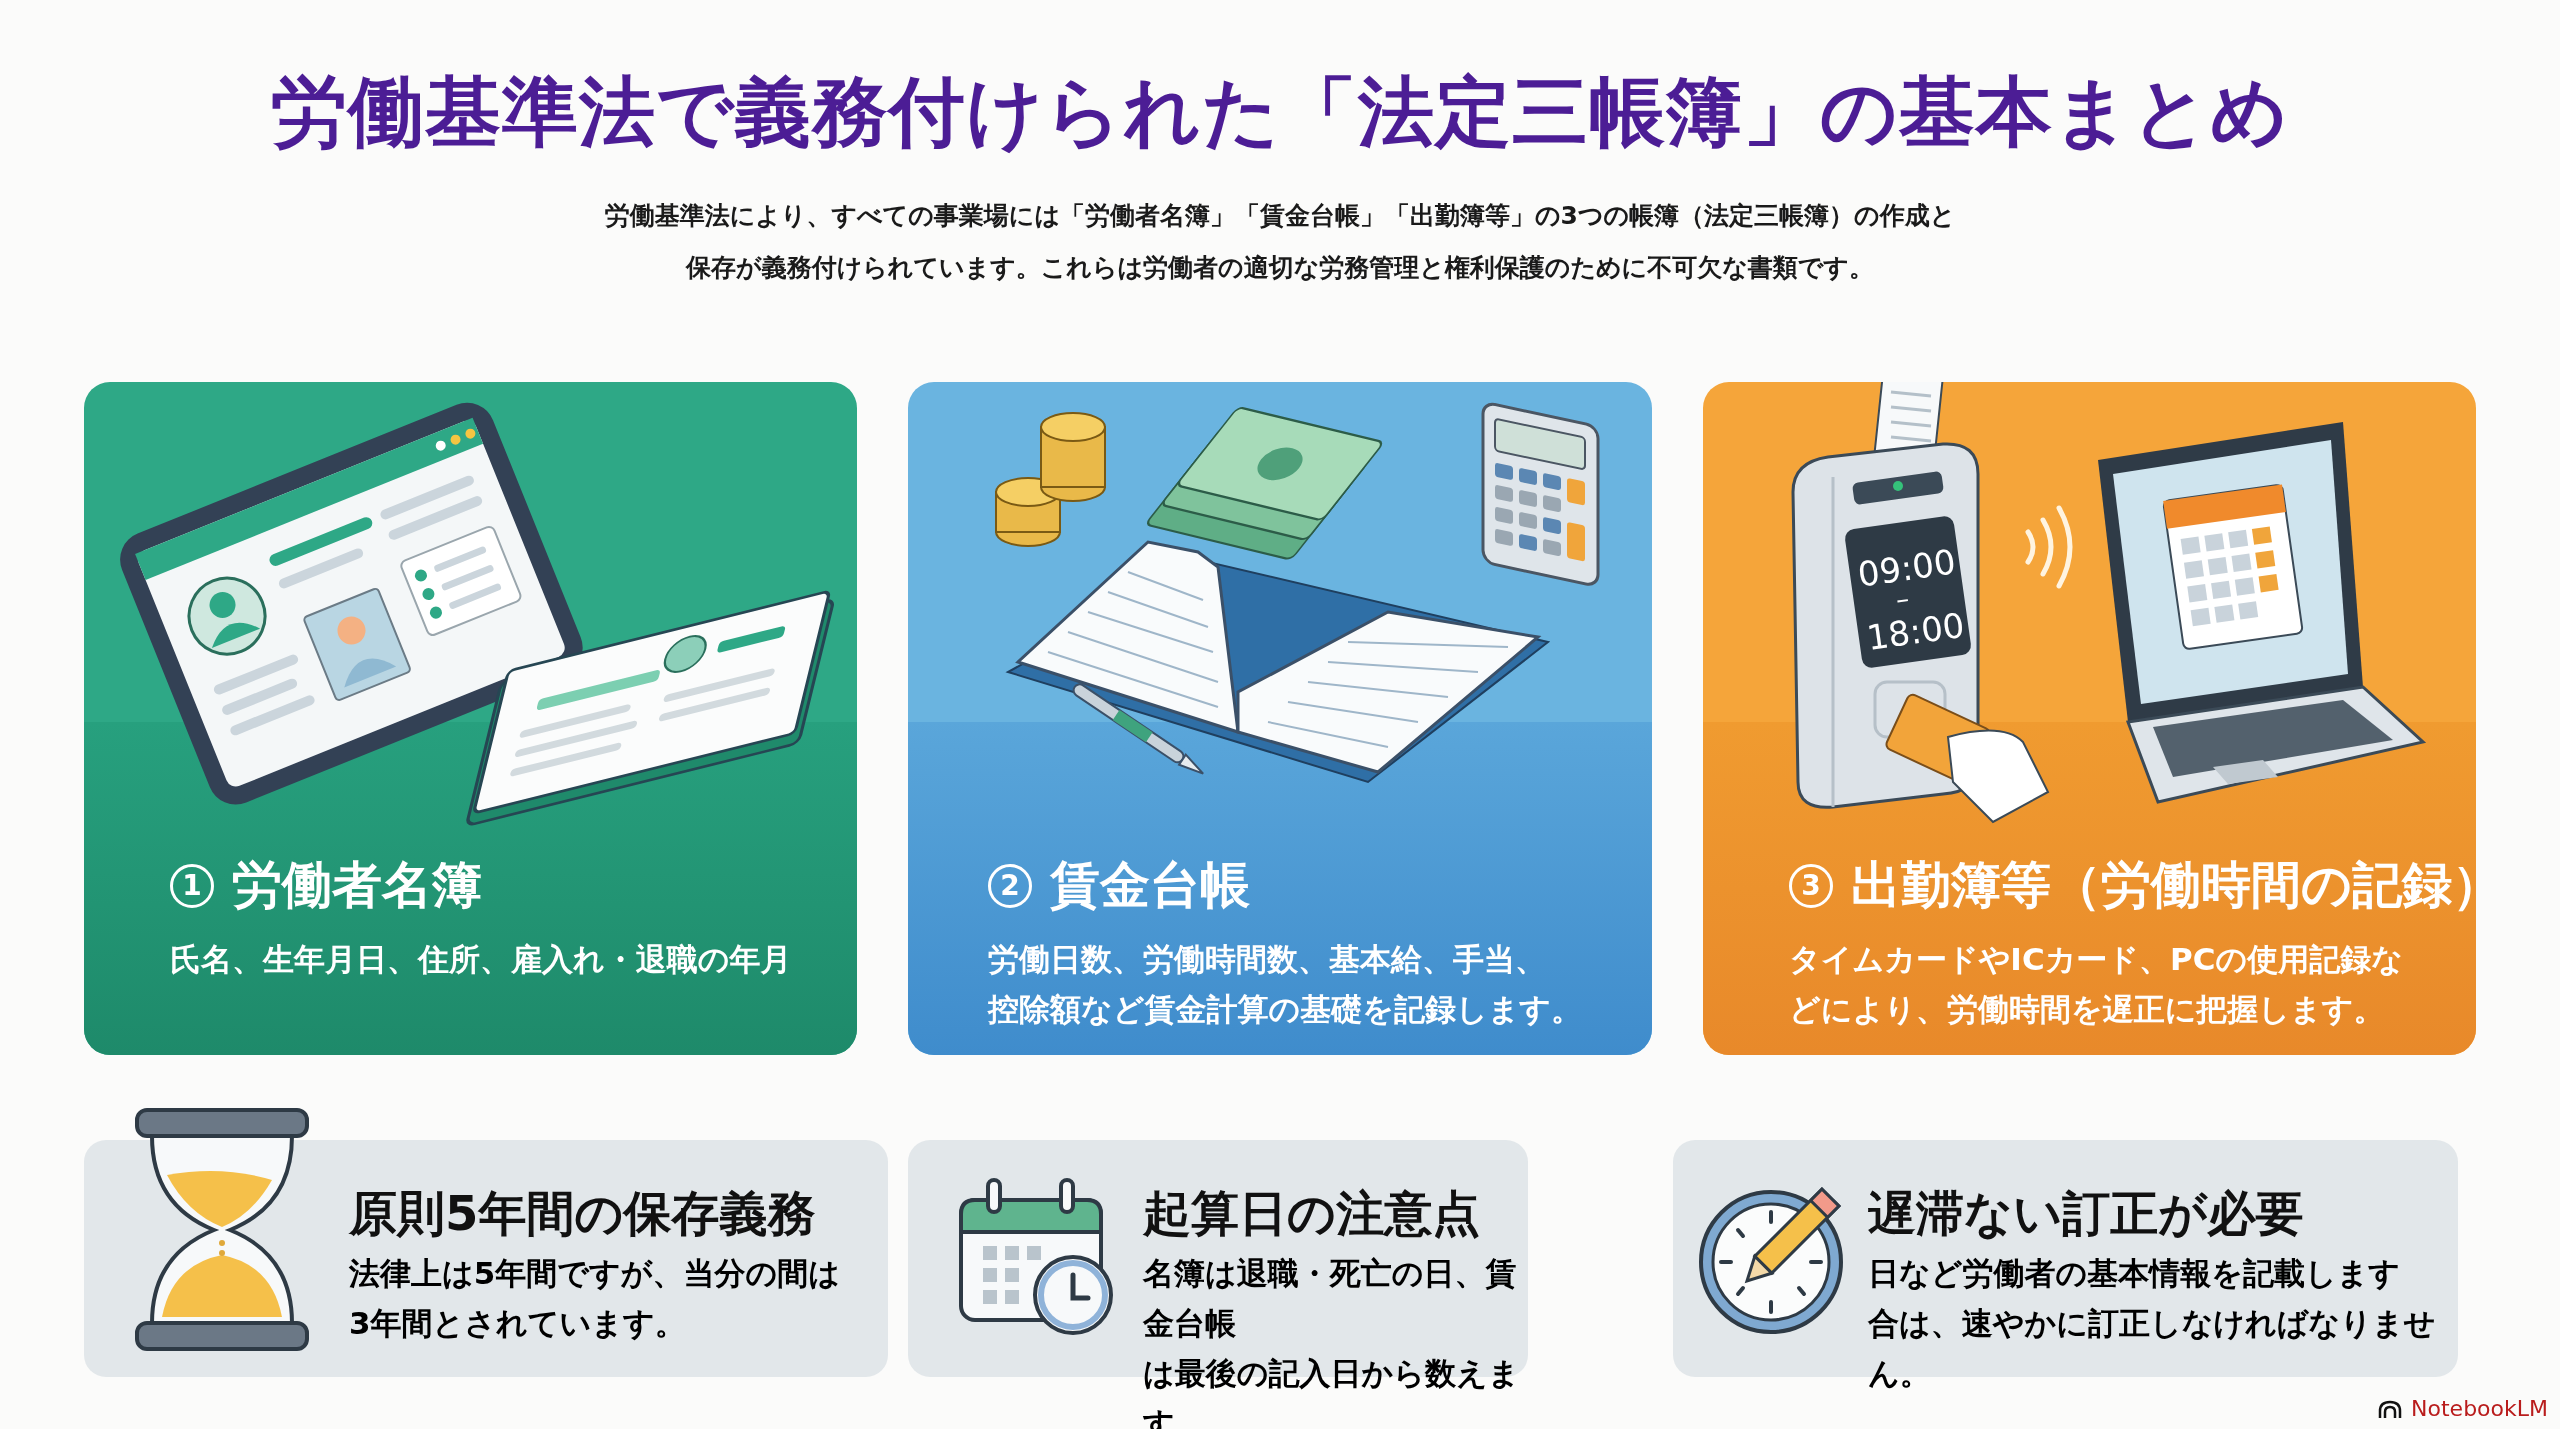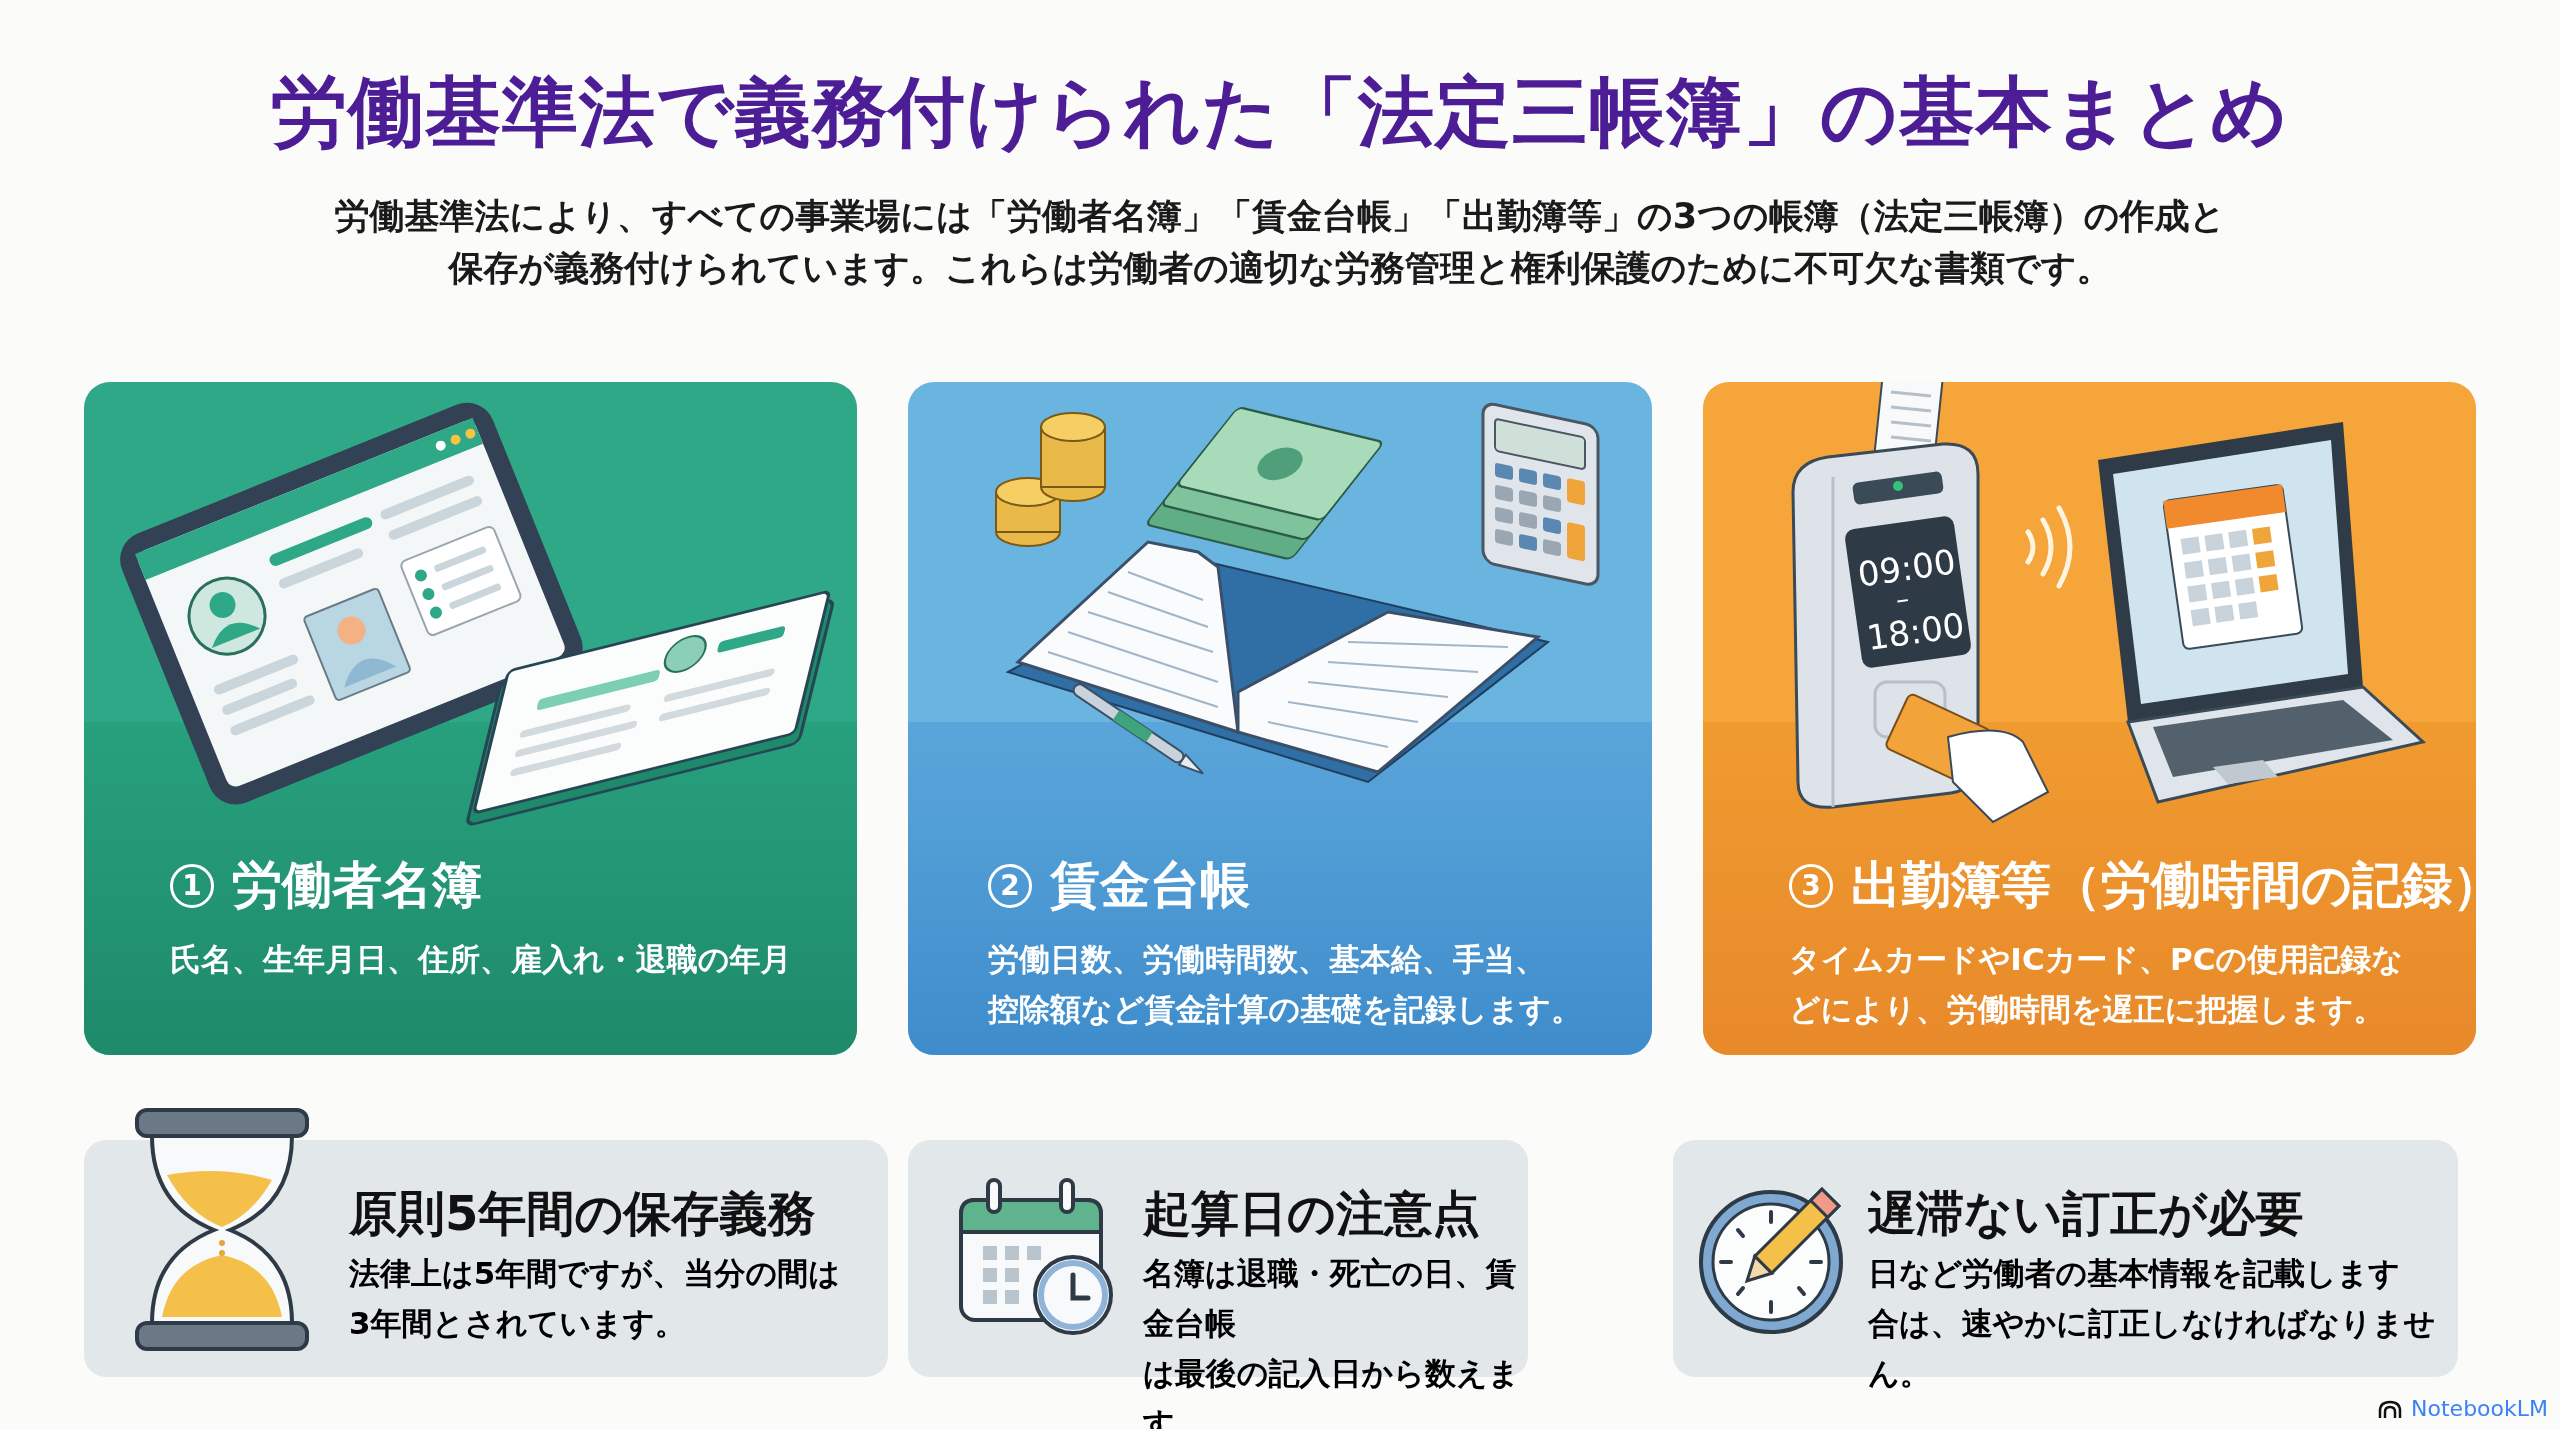--- a/index.html
+++ b/index.html
@@ -10,21 +10,21 @@
     color: #151515;
     position: relative;
   }
   .title {
     position: absolute; left: 0; top: 62px; width: 2560px;
     text-align: center; font-size: 76px; font-weight: bold;
     letter-spacing: 1px; color: #4c1d95;
   }
   .subtitle {
     position: absolute; left: 0; top: 190px; width: 2560px;
-    text-align: center; font-size: 35px; font-weight: bold; line-height: 52px;
+    text-align: center; font-size: 25px; font-weight: bold; line-height: 52px;
     color: #1a1a1a;
   }
   .card {
     position: absolute; top: 382px; height: 673px; border-radius: 26px;
     overflow: hidden; color: #fff;
   }
   .card .floor {
     position: absolute; left: 0; right: 0; top: 340px; bottom: 0;
   }
   .card.green { left: 84px; width: 773px; background: #2ea886; }
@@ -61,21 +61,21 @@
   .note .ndesc {
     position: absolute; top: 108px; font-size: 31px; font-weight: bold;
     line-height: 50px; color: #000000;
   }
   .note.n1 .ntitle, .note.n1 .ndesc { left: 265px; }
   .note.n2 .ntitle, .note.n2 .ndesc { left: 235px; }
   .note.n3 .ntitle, .note.n3 .ndesc { left: 195px; }
   .icon-abs { position: absolute; }
   .brand {
     position: absolute; right: 12px; bottom: 8px; display: flex; align-items: center; gap: 8px;
-    font-size: 22px; color: #3b82f6;
+    font-size: 22px; color: #b91c1c;
   }
 </style>
 </head>
 <body>
 
 <div class="title">労働基準法で義務付けられた「法定三帳簿」の基本まとめ</div>
 <div class="subtitle">
   <div>労働基準法により、すべての事業場には「労働者名簿」「賃金台帳」「出勤簿等」の3つの帳簿（法定三帳簿）の作成と</div>
   <div>保存が義務付けられています。これらは労働者の適切な労務管理と権利保護のために不可欠な書類です。</div>
 </div>

